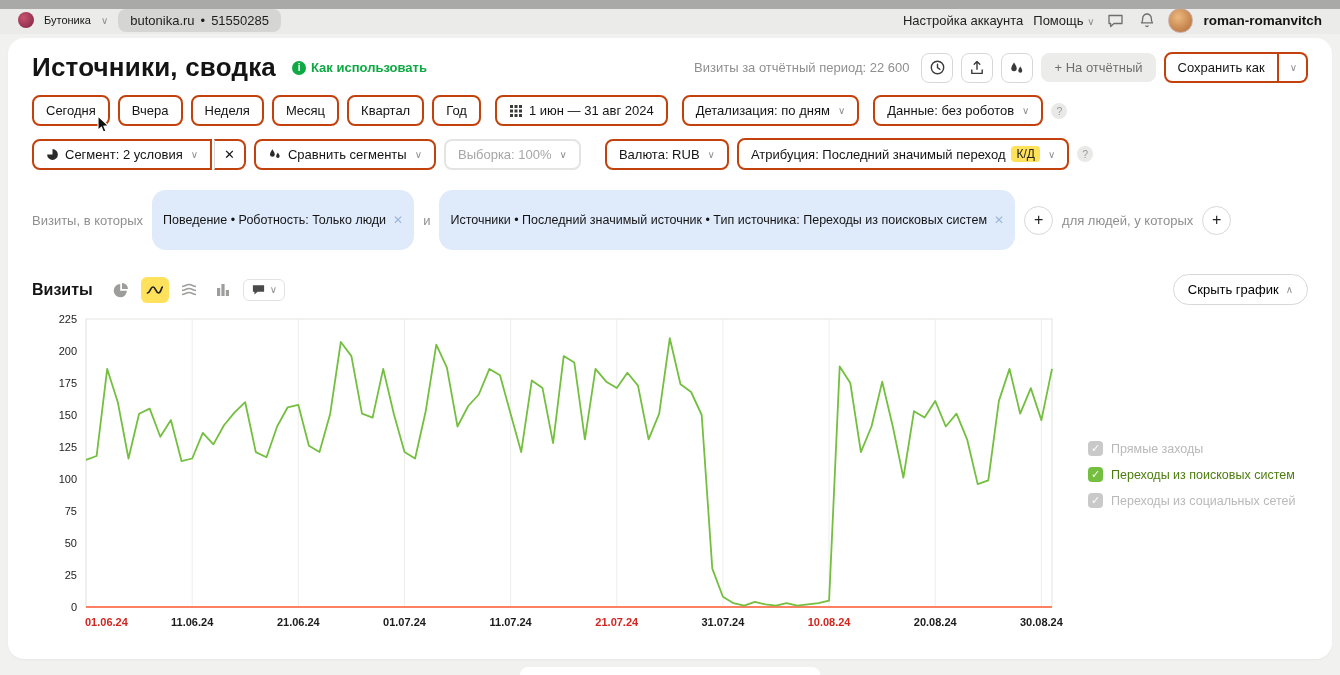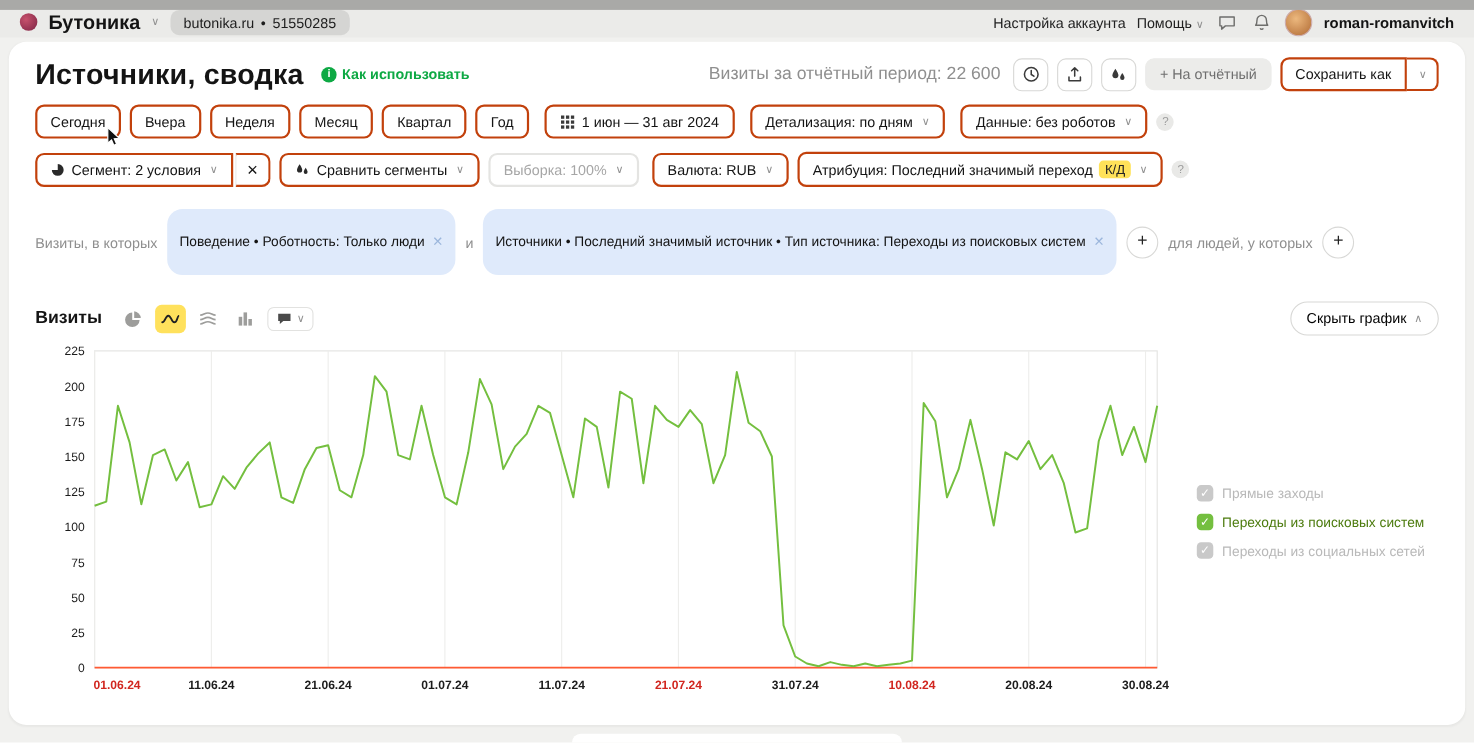--- a/index.html
+++ b/index.html
@@ -7,39 +7,39 @@
     width:1340px;height:675px;overflow:hidden;position:relative;
     background:#f1f1ef;font-family:"Liberation Sans",sans-serif;color:#141414;
     -webkit-font-smoothing:antialiased;
   }
   
   .top-strip{position:absolute;top:0;left:0;right:0;height:9px;background:#a9a9a7;z-index:4;}
   .topbar{position:absolute;top:0;left:0;right:0;height:34px;background:#ebebe9;
     display:flex;align-items:center;justify-content:space-between;padding:6px 18px 0 18px;box-sizing:border-box;z-index:3;}
   .tb-left,.tb-right{display:flex;align-items:center;gap:10px;}
   .logo-dot{width:16px;height:16px;border-radius:50%;background:radial-gradient(circle at 35% 35%,#c7526d,#7c2344);display:inline-block;}
-  .tb-name{font-weight:700;font-size:18px;}
+  .tb-name{font-weight:400;font-size:11px;}
   .chev{color:#8f8f8f;font-size:10px;}
   .tb-domain-pill{background:#d5d5d3;border-radius:8px;padding:4px 12px;font-size:13px;color:#1d1d1d;display:flex;gap:6px;align-items:center;}
   .tb-link{font-size:13px;color:#222;}
   .tb-iconbtn{display:flex;align-items:center;justify-content:center;width:22px;height:22px;}
   .avatar{width:23px;height:23px;border-radius:50%;background:radial-gradient(circle at 40% 35%,#ecb87e,#b06a33);border:1px solid #caa;}
   .tb-user{font-weight:700;font-size:13.5px;}
   
   .card{position:absolute;left:8px;right:8px;top:38px;bottom:16px;background:#fff;border-radius:16px;
     padding:14px 24px 0 24px;box-sizing:border-box;box-shadow:0 1px 2px rgba(0,0,0,.04);}
   .bottom-peek{position:absolute;left:520px;width:300px;height:8px;bottom:0;background:#fff;border-radius:10px 10px 0 0;}
   
   .hdr{display:flex;align-items:center;margin-top:0;}
   .title{font-size:26px;font-weight:700;letter-spacing:.2px;}
   .howto{display:flex;align-items:center;gap:5px;margin-left:16px;color:#0ea944;font-weight:700;font-size:13px;cursor:pointer;}
   .howto .info-dot{width:14px;height:14px;border-radius:50%;background:#0ea944;color:#fff;font-size:10px;font-weight:700;
     display:inline-flex;align-items:center;justify-content:center;}
   .hdr-right{margin-left:auto;display:flex;align-items:center;gap:8px;}
-  .visits-total{color:#8f8f8f;font-size:16px;margin-right:4px;}
+  .visits-total{color:#8f8f8f;font-size:13px;margin-right:4px;}
   .icon-btn{width:32px;height:30px;border:1px solid #d8d8d6;border-radius:8px;background:#fff;
     display:flex;align-items:center;justify-content:center;cursor:pointer;padding:0;}
   .btn{border:2px solid #c2410c;background:#fff;border-radius:8px;padding:6px 12px;font-size:13px;color:#141414;
     display:inline-flex;align-items:center;gap:6px;cursor:pointer;font-family:inherit;white-space:nowrap;}
   .btn .chev{margin-left:2px;}
   .btn-gray{background:#ececea;border:1px solid #ececea;color:#6f6f6f;}
   .split-l{border-radius:8px 0 0 8px;}
   .split-r{border-radius:0 8px 8px 0;border-left:none;padding:6px 9px;}
   
   .row{display:flex;align-items:center;gap:8px;margin-top:12px;flex-wrap:nowrap;}
@@ -199,21 +199,21 @@
           <path d="M5 2.6S2.3 6.4 2.3 8.5a2.7 2.7 0 0 0 5.4 0C7.7 6.4 5 2.6 5 2.6z" fill="#2a2a2a"></path>
           <path d="M11.3 6.4s-2 2.8-2 4.3a2 2 0 0 0 4 0c0-1.5-2-4.3-2-4.3z" fill="#2a2a2a"></path>
         </svg>
       <span>Сравнить сегменты</span>
       <span class="chev">∨</span>
     </button>
     <button class="btn disabled">
       <span>Выборка: 100%</span>
       <span class="chev">∨</span>
     </button>
-    <button class="btn" style="margin-left:4px;">
+    <button class="btn" style="margin-left:16px;">
       <span>Валюта: RUB</span>
       <span class="chev">∨</span>
     </button>
     <button class="btn">
       <span>Атрибуция: Последний значимый переход</span>
       <span class="kd-badge">К/Д</span>
       <span class="chev">∨</span>
     </button>
     <span class="q-circle">?</span>
   </div>

